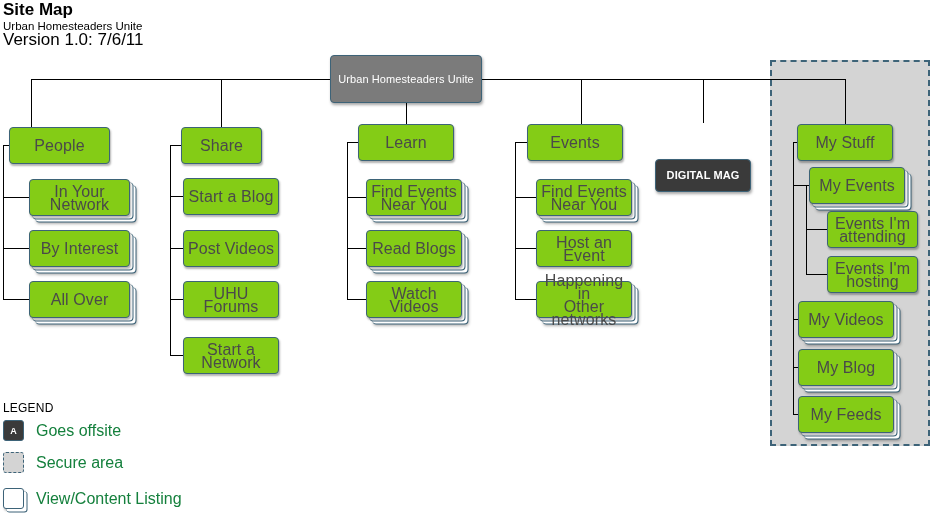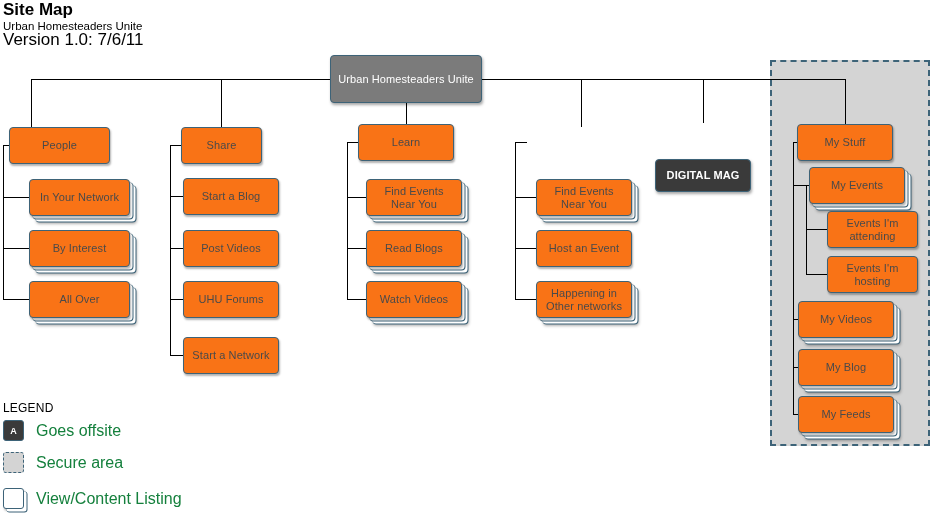--- a/index.html
+++ b/index.html
@@ -31,23 +31,23 @@
     border:2px dashed #3d6378;
     box-sizing:border-box;
   }
 
   
   .node{
     position:absolute;
     box-sizing:border-box;
     border:1.5px solid #3d6378;
     border-radius:4px;
-    background:#f97316;
+    background:#84cc16;
     color:#4a4a4a;
-    font-size:11px;
+    font-size:16px;
     line-height:13px;
     display:flex;
     align-items:center;
     justify-content:center;
     text-align:center;
     letter-spacing:.1px;
     white-space:pre-line;
   }
   
   .node.root{
@@ -177,20 +177,21 @@
   <div class="node page" style="left:183px;top:230px;width:96px;height:37px;">Post Videos</div>
   <div class="node page" style="left:183px;top:281px;width:96px;height:37px;">UHU Forums</div>
   <div class="node page" style="left:183px;top:337px;width:96px;height:37px;">Start a Network</div>
 
   <div class="node page" style="left:358px;top:124px;width:96px;height:37px;">Learn</div>
   <div class="node listing" style="left:366px;top:179px;width:96px;height:37px;">Find Events
 Near You</div>
   <div class="node listing" style="left:366px;top:230px;width:96px;height:37px;">Read Blogs</div>
   <div class="node listing" style="left:366px;top:281px;width:96px;height:37px;">Watch Videos</div>
 
+  <div class="node page" style="left:527px;top:124px;width:96px;height:37px;">Events</div>
   <div class="node listing" style="left:536px;top:179px;width:96px;height:37px;">Find Events
 Near You</div>
   <div class="node page" style="left:536px;top:230px;width:96px;height:37px;">Host an Event</div>
   <div class="node listing" style="left:536px;top:281px;width:96px;height:37px;">Happening in
 Other networks</div>
 
   <div class="node offsite" style="left:655px;top:123px;width:96px;height:33px;margin-top:36px;">DIGITAL MAG</div>
 
   <div class="node page" style="left:797px;top:124px;width:96px;height:37px;">My Stuff</div>
   <div class="node listing" style="left:809px;top:167px;width:96px;height:37px;">My Events</div>

